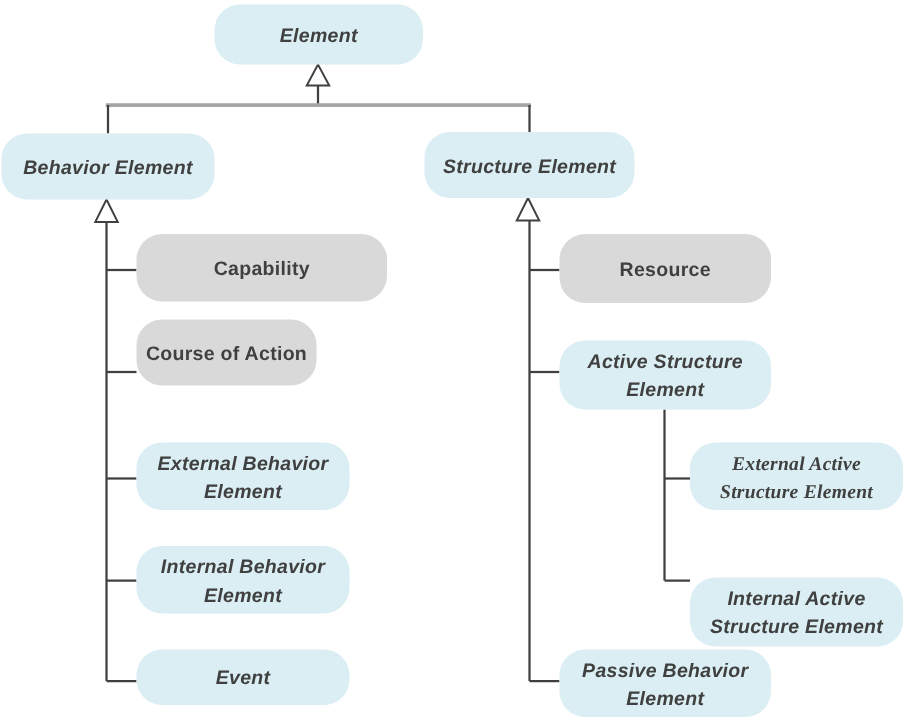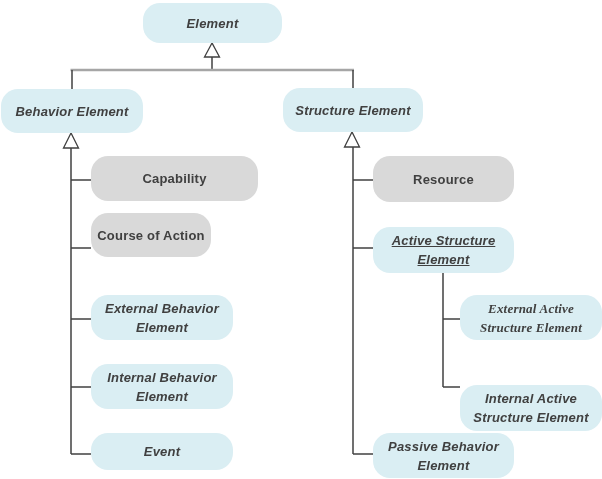--- a/index.html
+++ b/index.html
@@ -46,21 +46,21 @@
   
   #n-element            { left:143px; top:3px;   width:139px; height:40px; }
   #n-behavior-element   { left:1px;   top:89px;  width:142px; height:44px; }
   #n-structure-element  { left:283px; top:88px;  width:140px; height:44px; }
   #n-capability         { left:91px;  top:156px; width:167px; height:45px; }
   #n-course-of-action   { left:91px;  top:213px; width:120px; height:44px; }
   #n-external-behavior  { left:91px;  top:295px; width:142px; height:45px; }
   #n-internal-behavior  { left:91px;  top:364px; width:142px; height:45px; }
   #n-event              { left:91px;  top:433px; width:142px; height:37px; }
   #n-resource           { left:373px; top:156px; width:141px; height:46px; }
-  #n-active-structure   { left:373px; top:227px; width:141px; height:46px;text-decoration:underline; }
+  #n-active-structure   { left:373px; top:227px; width:141px; height:46px; }
   #n-external-active    { left:460px; top:295px; width:142px; height:45px;font-family:Liberation Serif, serif; }
   #n-internal-active    { left:460px; top:385px; width:142px; height:46px; }
   #n-passive-structure  { left:373px; top:433px; width:141px; height:45px; }
 </style>
 </head>
 <body>
 
 <div id="canvas">
 
   <svg id="connectors" viewBox="0 0 602 479" xmlns="http://www.w3.org/2000/svg">

